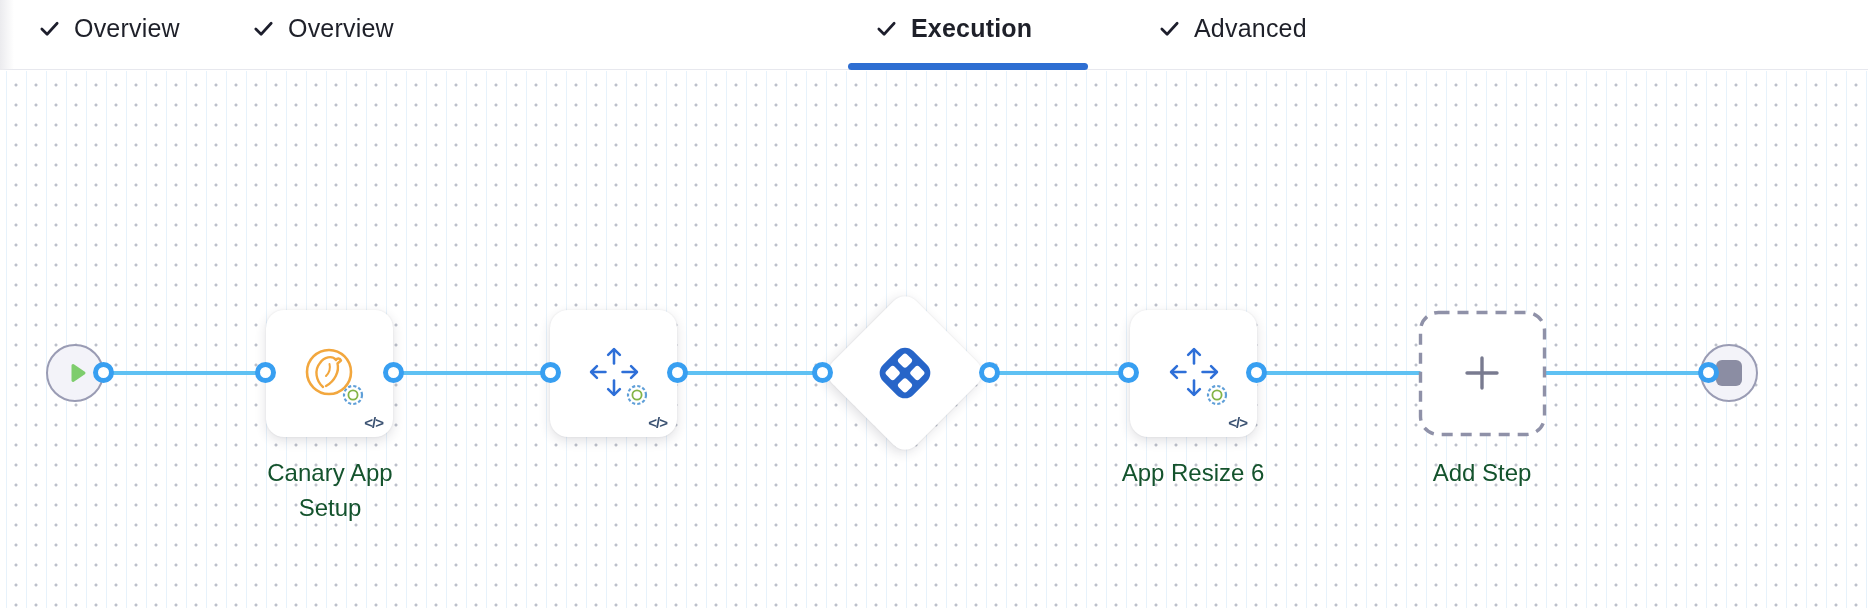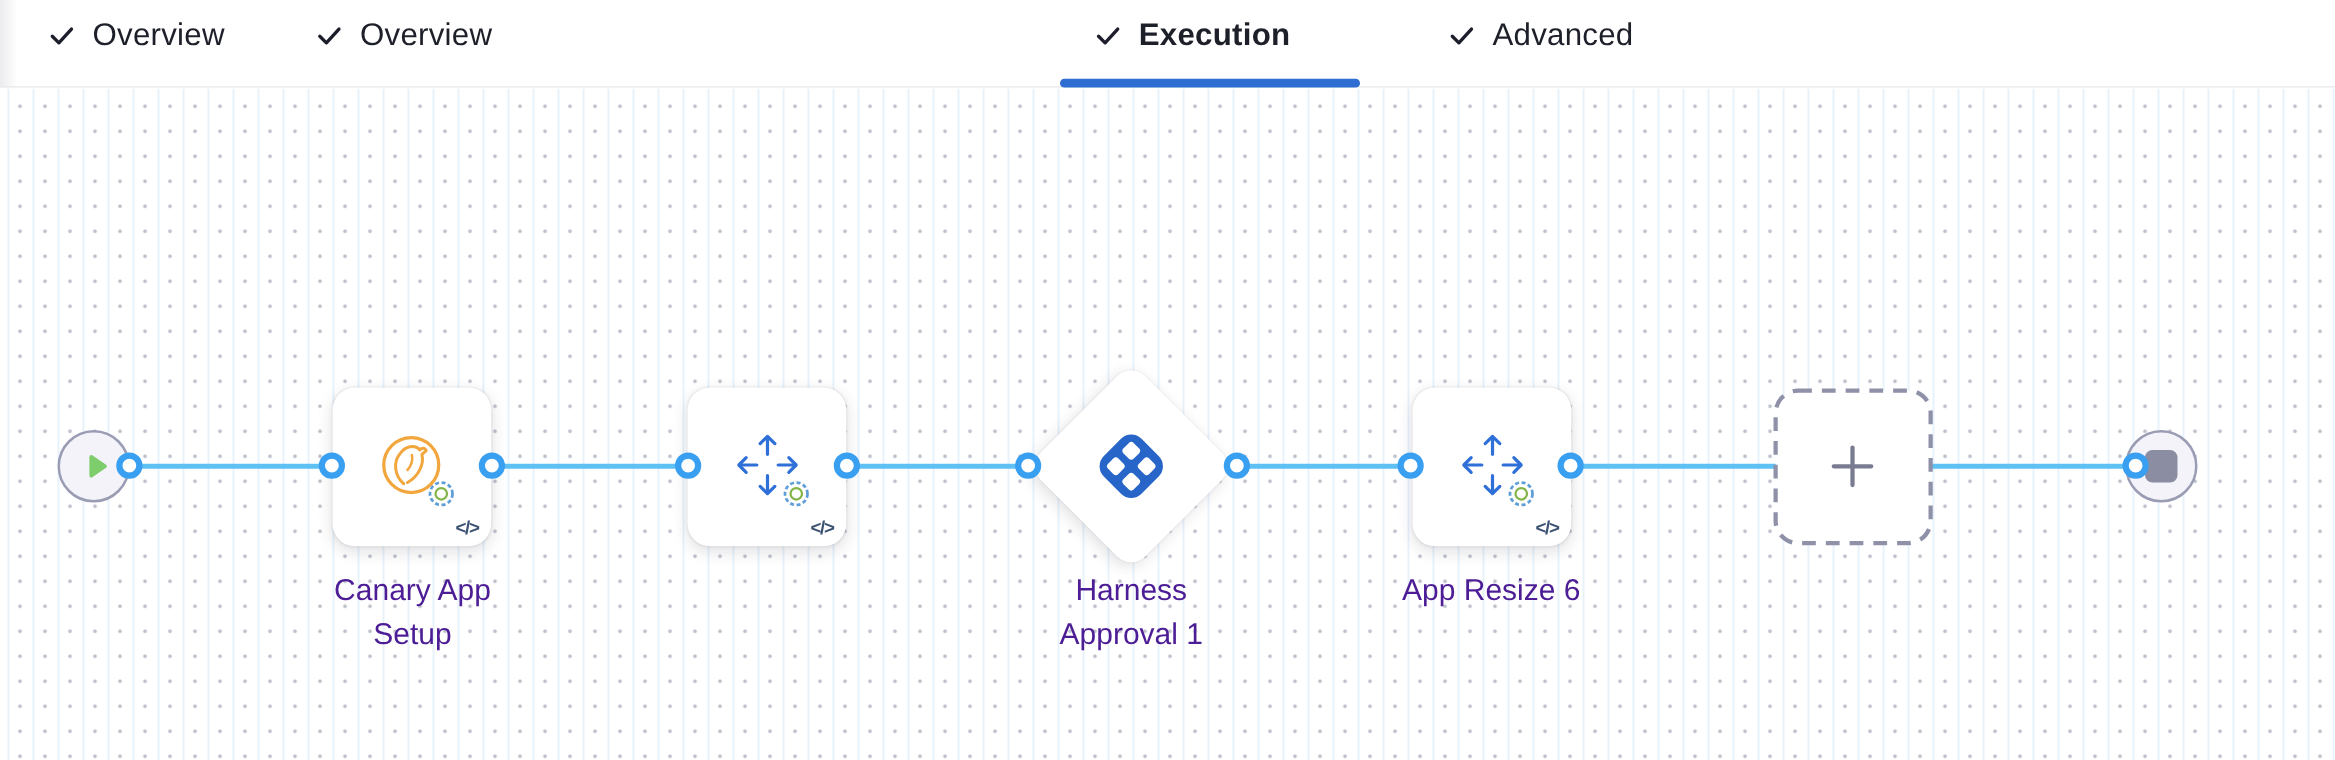--- a/index.html
+++ b/index.html
@@ -56,21 +56,21 @@
              cursor:pointer; }
   .harness-logo { position:absolute; left:874px; top:342px; z-index:3; pointer-events:none; }
 
   
   .add-step { position:absolute; left:1418px; top:310px; width:129px; height:127px;
               z-index:2; cursor:pointer; }
   .add-step .plus { position:absolute; left:41px; top:40px; }
 
   
   .node-label { position:absolute; top:455px; width:160px; text-align:center; z-index:2;
-                font-size:24px; line-height:35px; color:#4c1d95; }
+                font-size:24px; line-height:35px; color:#14532d; }
 </style>
 </head>
 <body>
 
 <div class="screen">
 
   <div class="tabsbar">
     <div class="tab" style="left:38px">
       <svg width="23" height="23" viewBox="0 0 24 24">
           <path d="M4 12.5 L9.5 18 L20 6.5" fill="none" stroke="#1d1e2c" stroke-width="2.8" stroke-linecap="round" stroke-linejoin="round"></path>
@@ -192,16 +192,16 @@
   <div class="cpoint" style="left:383px"></div>
   <div class="cpoint" style="left:540px"></div>
   <div class="cpoint" style="left:667px"></div>
   <div class="cpoint" style="left:812px"></div>
   <div class="cpoint" style="left:979px"></div>
   <div class="cpoint" style="left:1118px"></div>
   <div class="cpoint" style="left:1246px"></div>
   <div class="cpoint" style="left:1698px"></div>
 
   <div class="node-label" style="left:250px">Canary App Setup</div>
-  <div class="node-label" style="left:825px">Harness Approval 1</div>
   <div class="node-label" style="left:1113px">App Resize 6</div>
+  <div class="node-label" style="left:1402px">Add Step</div>
 
 </div>
 
 </body></html>

